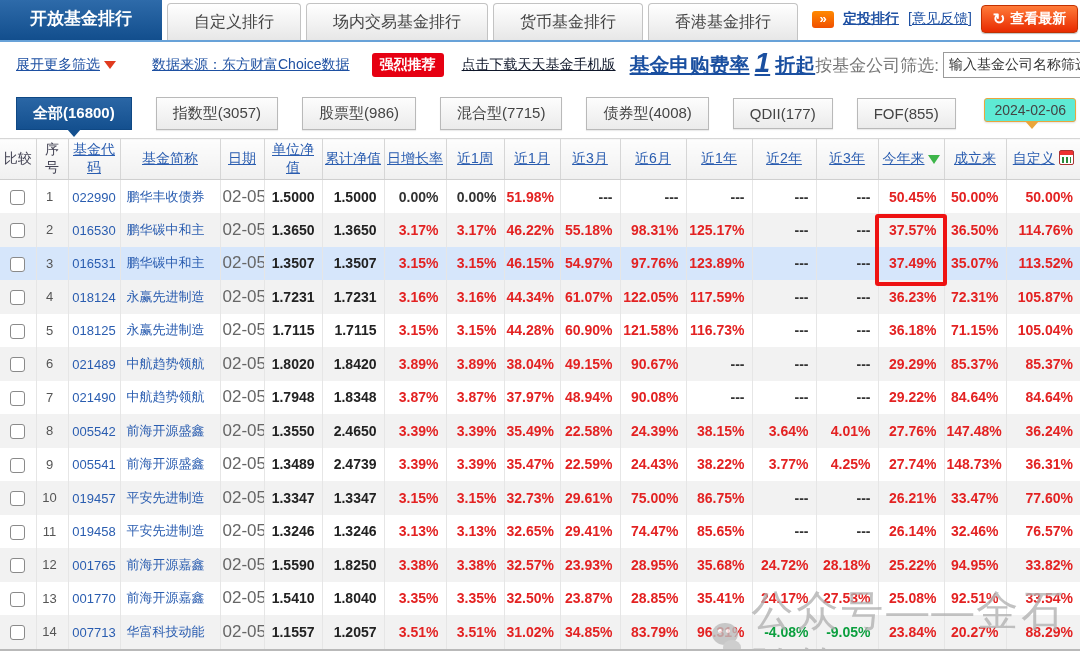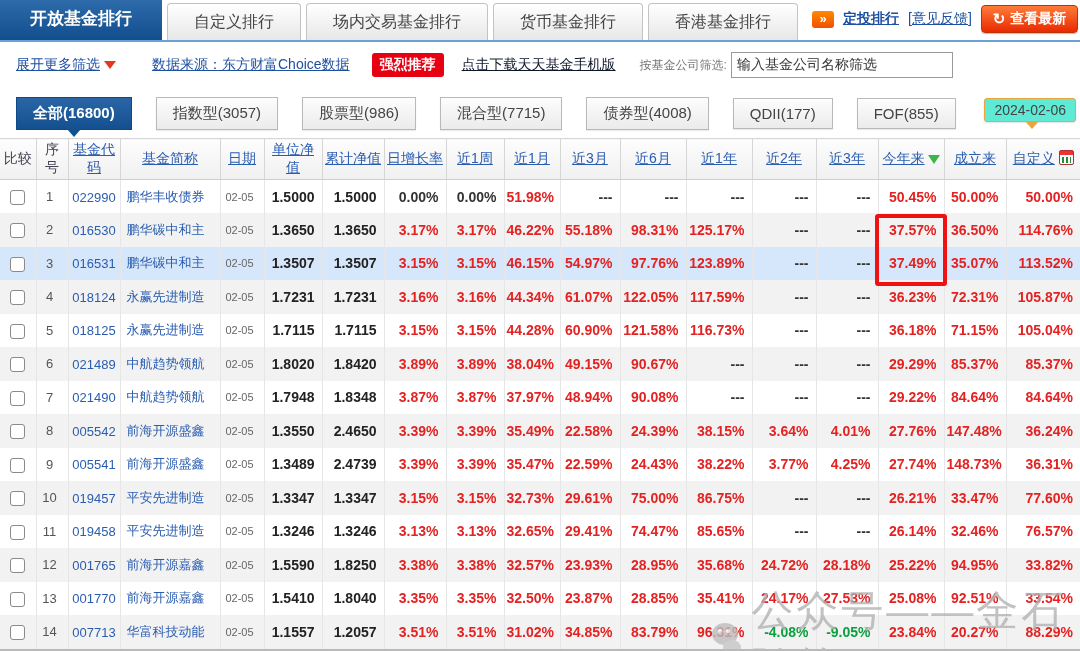--- a/index.html
+++ b/index.html
@@ -26,21 +26,21 @@
   
   .toolbar{ height:46px; display:flex; align-items:center; padding:0 16px; }
   .tb-item{ white-space:nowrap; }
   .expand{ color:#1e50a2; text-decoration:underline; font-size:14px; margin-right:36px; cursor:pointer; }
   .tri-down-red{ display:inline-block; width:0; height:0; border-left:6px solid transparent; border-right:6px solid transparent; border-top:8px solid #e03a1e; margin-left:4px; vertical-align:middle; }
   .datasource{ color:#1e50a2; text-decoration:underline; font-size:14px; margin-right:22px; cursor:pointer; }
   .badge-rec{ background:#e60012; color:#fff; font-size:14px; font-weight:bold; padding:3px 8px; border-radius:3px; margin-right:18px; }
   .download{ color:#0f172a; text-decoration:underline; font-size:14px; margin-right:14px; cursor:pointer; }
   .fee-promo{ color:#1a4fa0; font-weight:bold; font-size:20px; text-decoration:underline; cursor:pointer; display:flex; align-items:baseline; gap:5px; }
   .fee-num{ font-style:italic; font-size:28px; line-height:20px; }
-  .company-label{ color:#777; font-size:12px; margin-left:10px; margin-right:4px; }
+  .company-label{ color:#777; font-size:17px; margin-right:4px; }
   .select{ width:222px; height:26px; border:1px solid #9a9a9a; background:#fff; display:flex; align-items:center; cursor:pointer; }
   .select .sel-text{ flex:1; font-size:14px; color:#333; padding:0 5px; white-space:nowrap; overflow:hidden; }
   
   .filters{ height:50px; display:flex; align-items:center; padding:0 16px; position:relative; }
   .fbtn{ font-size:15px; padding:6px 16px; margin-right:24px; cursor:pointer; white-space:nowrap; }
   .fbtn.plain{ border:1px solid #b9b9b9; background:linear-gradient(#fdfdfd,#ebebeb); color:#444; box-shadow:0 1px 1px rgba(0,0,0,.08); }
   .fbtn.active{ position:relative; background:linear-gradient(#2a66a5,#14508f); color:#fff; font-weight:bold; border:1px solid #0f4884; }
   .fbtn.active::after{ content:""; position:absolute; left:50%; bottom:-8px; margin-left:-7px; border-left:7px solid transparent; border-right:7px solid transparent; border-top:8px solid #14508f; }
   .date-badge{ position:absolute; right:4px; top:10px; background:#5eead4; border:1px solid #eaa63c; border-radius:3px; padding:3px 9px; font-size:14px; color:#444; box-shadow:0 1px 2px rgba(0,0,0,.12); }
   .date-badge::after{ content:""; position:absolute; left:44%; bottom:-8px; border-left:7px solid transparent; border-right:7px solid transparent; border-top:8px solid #eaa63c; }
@@ -56,21 +56,21 @@
   .cal-icon::after{ content:""; position:absolute; left:2px; top:6px; width:9px; height:6px; background:repeating-linear-gradient(90deg,#2a8a3a 0 2px,transparent 2px 4px); }
   tbody tr{ height:33.5px; }
   tbody tr.even{ background:#f2f2f2; }
   tbody tr.hl{ background:#d6e6fb; }
   td{ border-right:1px solid #e6e6e6; font-size:14px; padding:0 7px 0 2px; overflow:hidden; white-space:nowrap; }
   .c-center{ text-align:center; padding:0; }
   .c-right{ text-align:right; }
   .seq{ color:#555; text-align:center; font-size:13px; }
   .code-link,.name-link{ color:#2a5db0; cursor:pointer; font-size:13px; }
   td.name-cell{ padding-left:6px; }
-  .date-cell{ color:#666; text-align:center; font-size:11px; }
+  .date-cell{ color:#666; text-align:center; font-size:17px; }
   .nav-val{ color:#222; font-weight:bold; }
   .pos{ color:#e32222; font-weight:bold; }
   .neg{ color:#0b9f3e; font-weight:bold; }
   .neu{ color:#333; font-weight:bold; }
   .cb{ display:inline-block; width:15px; height:15px; border:1px solid #8a8a8a; border-radius:3px; background:#fff; cursor:pointer; vertical-align:middle; }
   
   .red-box{ position:absolute; left:875px; top:214px; width:72px; height:72px; border:4px solid #ee1212; border-radius:3px; z-index:5; pointer-events:none; }
   .watermark{ position:absolute; left:712px; top:583px; display:flex; align-items:center; gap:10px; color:#b3b3b3; font-size:42px; letter-spacing:3px; opacity:.8; z-index:6; pointer-events:none; }
   .wm-icon{ position:relative; width:36px; height:32px; }
   .wm-icon .big{ position:absolute; left:0; top:0; width:26px; height:22px; background:#bdbdbd; border-radius:50%; }
@@ -100,20 +100,25 @@
   </div>
 </div>
 
 <div class="toolbar">
   <a class="tb-item expand">
     <span>展开更多筛选</span><span class="tri-down-red"></span>
   </a>
   <a class="tb-item datasource">数据来源：东方财富Choice数据</a>
   <span class="tb-item badge-rec">强烈推荐</span>
   <a class="tb-item download">点击下载天天基金手机版</a>
+  <a class="tb-item fee-promo">
+    <span>基金申购费率</span>
+    <span class="fee-num">1</span>
+    <span>折起</span>
+  </a>
   <span class="tb-item company-label">按基金公司筛选:</span>
   <div class="select">
     <span class="sel-text">输入基金公司名称筛选</span>
 
   </div>
 </div>
 
 <div class="filters">
   <div id="filters-container" style="display:flex;align-items:center;">
       <div class="fbtn active">全部(16800)</div>

